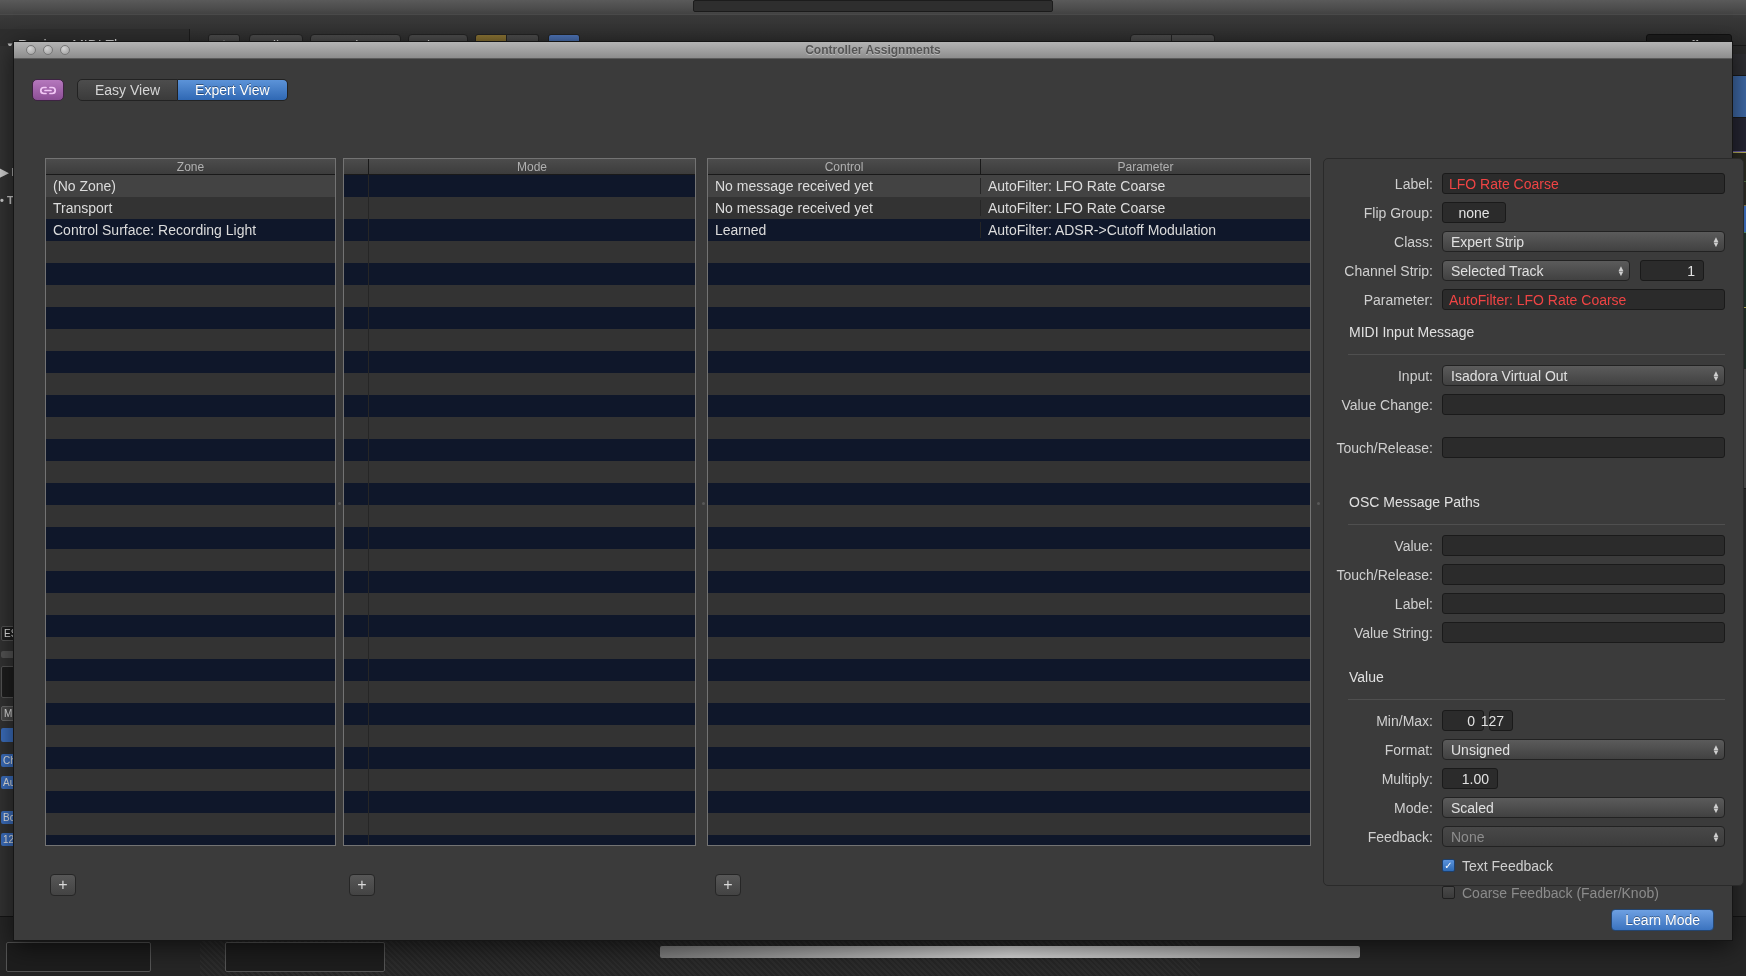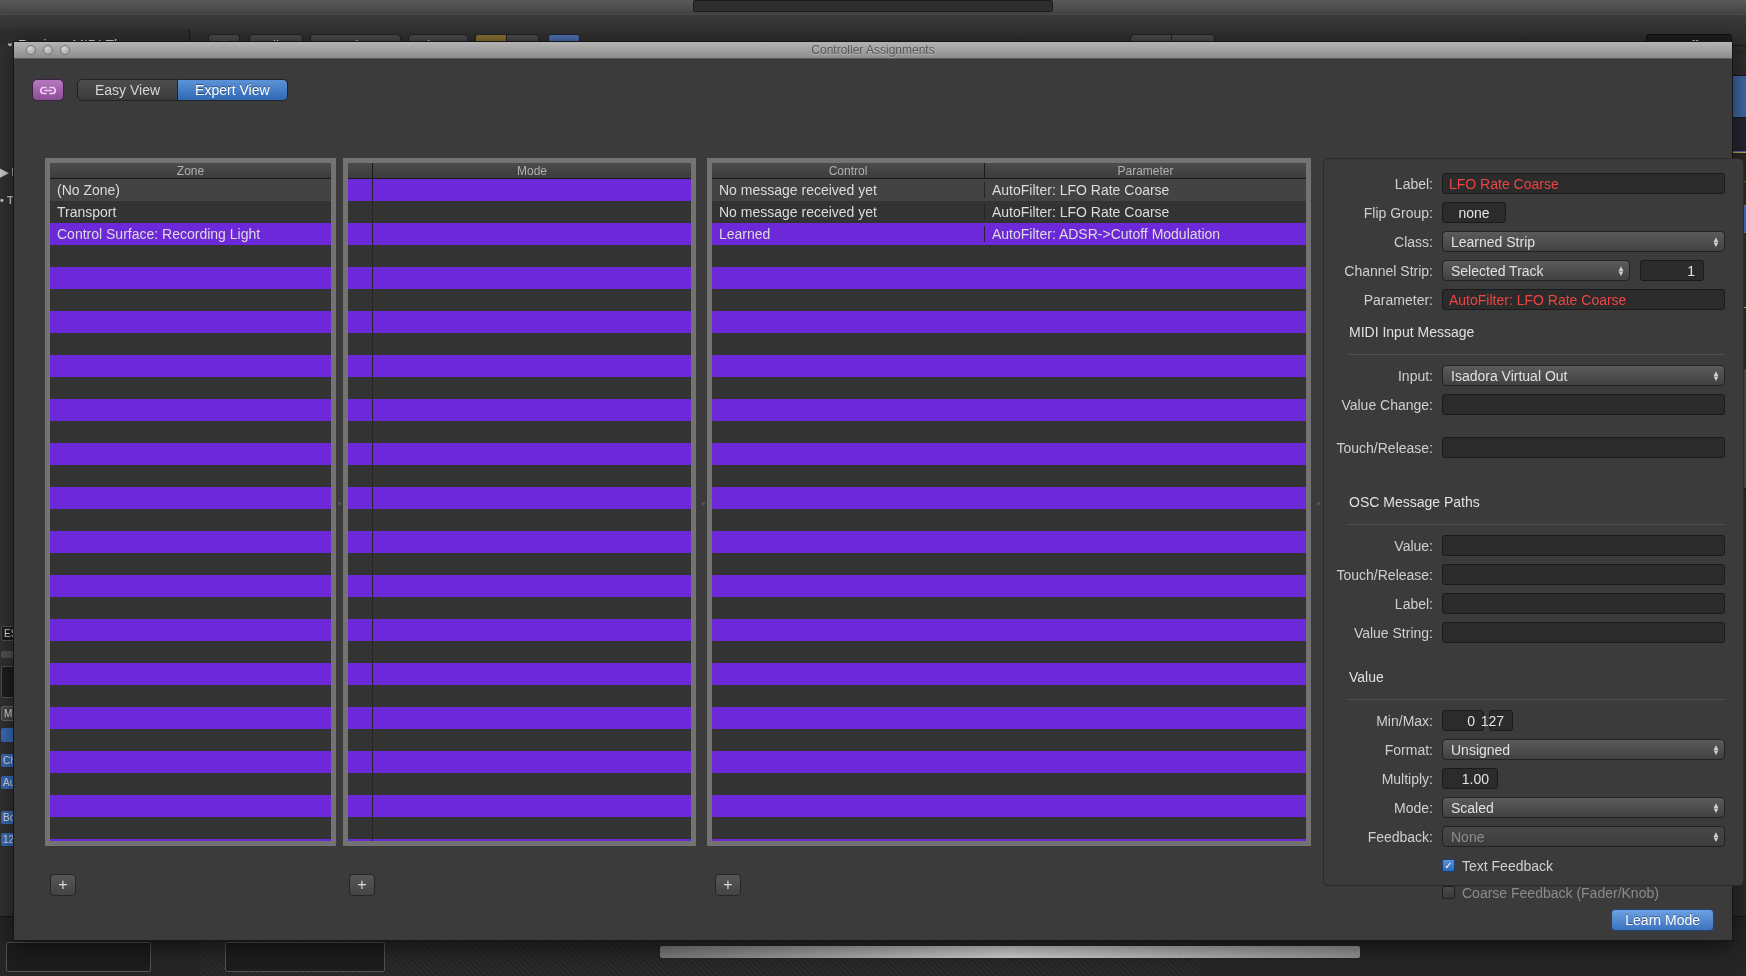--- a/index.html
+++ b/index.html
@@ -93,21 +93,21 @@
     display:flex; align-items:center;
   }
   .traffic { display:flex; gap:7px; margin-left:12px; }
   .traffic span {
     width:10px; height:10px; border-radius:50%;
     background:radial-gradient(circle at 35% 30%,#d4d4d4,#9d9d9d);
     border:1px solid #777;
   }
   .ca-title {
     position:absolute; left:0; right:0; text-align:center;
-    font-size:12px; color:#555; font-weight:normal;
+    font-size:12px; color:#555; font-weight:bold;
     text-shadow:0 1px 0 rgba(255,255,255,0.35);
   }
   .ca-body { flex:1; position:relative; background:#3b3b3b; }
 
   
   .viewrow { position:absolute; left:18px; top:20px; display:flex; align-items:center; gap:13px; }
   .link-btn {
     width:32px; height:22px; border-radius:5px;
     background:linear-gradient(to bottom,#b578bd,#8c4e96);
     border:1px solid #3d2342; display:flex; align-items:center; justify-content:center;
@@ -123,21 +123,21 @@
   .seg-tab:last-child { border-radius:0 5px 5px 0; border-left:none; }
   .seg-tab.active {
     background:linear-gradient(to bottom,#5c93d8,#2f68b4);
     color:#fff; text-shadow:0 -1px 0 rgba(0,0,0,0.4);
   }
 
   
   .lists { position:absolute; left:31px; top:99px; right:0px; bottom:0; }
   .listpane {
     position:absolute; top:0; bottom:94px;
-    border:5px solid #737373; background:#6d28d9; display:flex; flex-direction:column;
+    border:1px solid #737373; background:#0f172a; display:flex; flex-direction:column;
   }
   .pane-zone     { left:0px;   width:291px; }
   .pane-mode     { left:298px; width:353px; }
   .pane-control  { left:662px; width:604px; }
   .pane-inspect  { left:1278px; width:421px; top:0; bottom:54px;
                    background:#3b3b3b; border:1px solid #2a2a2a; border-radius:5px; }
   .pane-head {
     display:flex; height:16px; flex:0 0 16px;
     background:linear-gradient(to bottom,#4c4c4c,#3c3c3c);
     border-bottom:1px solid #191919;
@@ -540,21 +540,21 @@
 
             <div class="f-row">
               <div class="f-label">Flip Group:</div>
               <div class="f-num" style="width:64px;justify-content:center">none</div>
             </div>
 
 
             <div class="f-row">
               <div class="f-label">Class:</div>
               <div class="f-popup">
-                <span>Learned Strip</span>
+                <span>Expert Strip</span>
                 <span class="arrows">
                     <span>▲</span>
                     <span>▼</span>
                   </span>
               </div>
             </div>
 
             <div class="f-row">
               <div class="f-label">Channel Strip:</div>
               <div class="f-popup" style="flex:0 0 188px">

